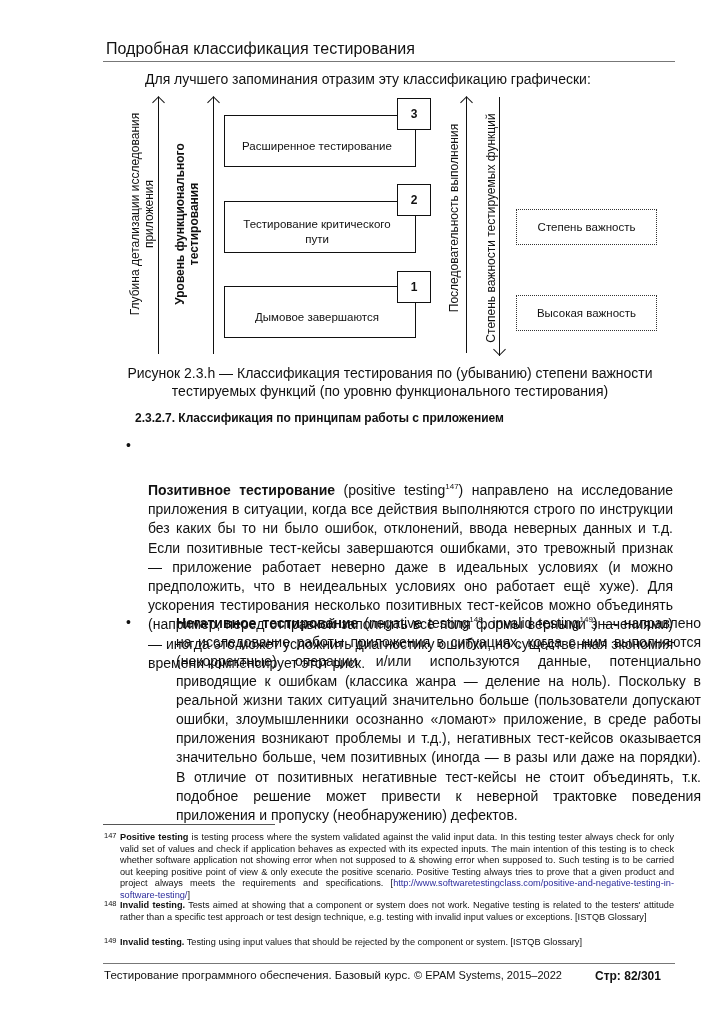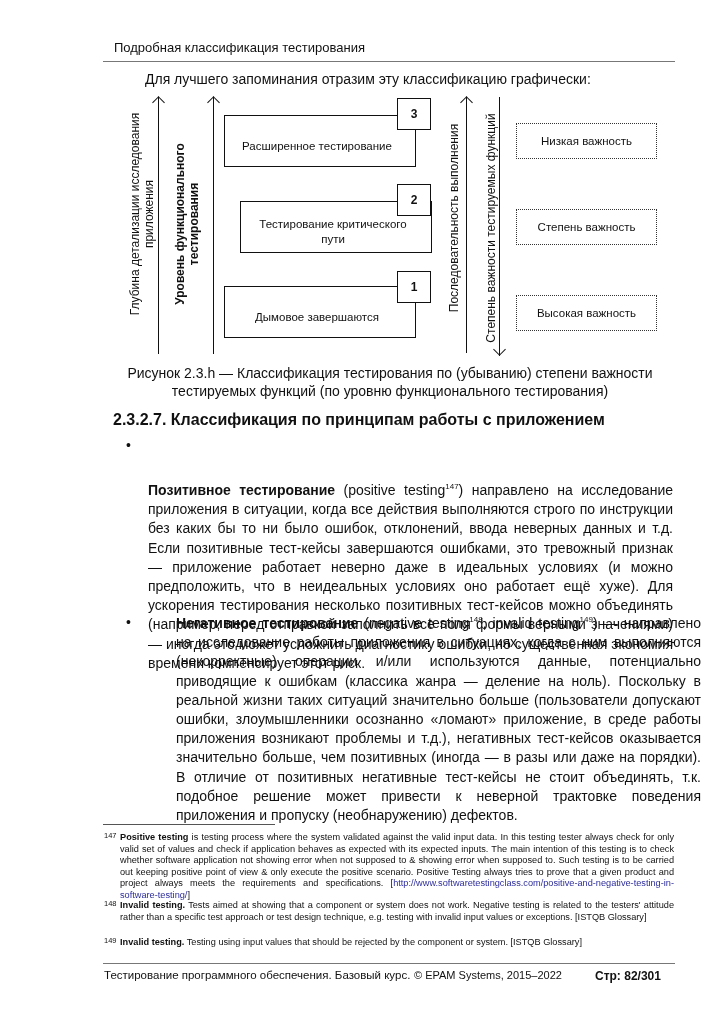--- a/index.html
+++ b/index.html
@@ -1,19 +1,19 @@
 <!DOCTYPE html>
 <html><head>
   <meta charset="utf-8">
   <style>
     * { box-sizing: border-box; margin: 0; padding: 0; }
     html, body { width: 725px; height: 1024px; background: #ffffff; overflow: hidden; }
     body { position: relative; font-family: "Liberation Sans", sans-serif; color: #111; }
 
-    .header-title { position: absolute; left: 106px; top: 40px; font-size: 13px; color: #111; margin-left: 8px; }
+    .header-title { position: absolute; left: 106px; top: 40px; font-size: 16px; color: #111; }
     .header-rule { position: absolute; left: 103px; top: 61px; width: 572px; height: 1px; background: #777; }
 
     .intro { position: absolute; left: 145px; top: 71px; font-size: 14px; }
 
     
     .diagram { position: absolute; left: 0; top: 0; width: 725px; height: 360px; }
     .arrow-line { position: absolute; width: 1.3px; background: #111; }
     .arrow-head { position: absolute; width: 9px; height: 9px; border-left: 1.3px solid #111; border-top: 1.3px solid #111; }
     .arrow-head.up { transform: rotate(45deg); }
     .arrow-head.down { transform: rotate(225deg); }
@@ -26,21 +26,21 @@
                 display: flex; align-items: center; justify-content: center; text-align: center;
                 font-size: 11.5px; line-height: 15px; padding: 10px 14px 0 8px; }
     .step-num { position: absolute; left: 397px; width: 34px; height: 32px; border: 1.3px solid #111; background: #fff;
                 display: flex; align-items: center; justify-content: center; font-size: 12px; font-weight: bold; }
 
     .imp-box { position: absolute; left: 516px; width: 141px; height: 36px; border: 1.3px dotted #333;
                display: flex; align-items: center; justify-content: center; font-size: 11.5px; }
 
     .caption { position: absolute; left: 100px; top: 364px; width: 580px; text-align: center; font-size: 14px; line-height: 18px; }
 
-    .section-title { position: absolute; left: 113px; top: 411px; font-size: 16px; font-weight: bold; }
+    .section-title { position: absolute; left: 135px; top: 411px; font-size: 12px; font-weight: bold; }
 
     .bullet { position: absolute; left: 148px; width: 525px; font-size: 14px; line-height: 19.2px; text-align: justify; }
     .bullet-dot { position: absolute; left: 126px; font-size: 14px; }
     .bullet b { font-weight: bold; }
     sup { font-size: 8px; vertical-align: super; line-height: 0; }
 
     .fn-rule { position: absolute; left: 103px; top: 824px; width: 172px; height: 1px; background: #555; }
     .fn { position: absolute; left: 104px; width: 570px; font-size: 9.2px; line-height: 11.6px; text-align: justify; color: #111; }
     .fn .num { position: absolute; left: 0; top: -2px; font-size: 7.5px; }
     .fn .body { display: block; padding-left: 16px; text-indent: 0; }
@@ -75,21 +75,21 @@
   <div class="vlabel bold" style="left:97px; top:210px; width:180px;">
     <span>Уровень функционального</span><br>
     <span>тестирования</span>
   </div>
 
   <div class="step-box" style="top:115px;">
     <span>Расширенное тестирование</span>
   </div>
   <div class="step-num" style="top:98px;">3</div>
 
-  <div class="step-box" style="top:201px;margin-left:16px;">
+  <div class="step-box" style="top:201px;">
     <span style="display:block; width:150px;">Тестирование критического пути</span>
   </div>
   <div class="step-num" style="top:184px;">2</div>
 
   <div class="step-box" style="top:286px;">
     <span>Дымовое завершаются</span>
   </div>
   <div class="step-num" style="top:271px;">1</div>
 
   <div class="arrow-line" style="left:466px; top:97px; height:256px;"></div>
@@ -97,23 +97,20 @@
   <div class="vlabel" style="left:354px; top:211px; width:200px;">
     <span>Последовательность выполнения</span>
   </div>
 
   <div class="arrow-line" style="left:499px; top:97px; height:259px;"></div>
   <div class="arrow-head down" style="left:495px; top:345px;"></div>
   <div class="vlabel" style="left:371px; top:221px; width:240px;">
     <span>Степень важности тестируемых функций</span>
   </div>
 
-  <div class="imp-box" style="top:123px;">
-    <span>Низкая важность</span>
-  </div>
   <div class="imp-box" style="top:209px;">
     <span>Степень важность</span>
   </div>
   <div class="imp-box" style="top:295px;">
     <span>Высокая важность</span>
   </div>
 </div>
 
 <div class="caption">
   <span>Рисунок 2.3.h — Классификация тестирования по (убыванию) степени важности</span><br>

